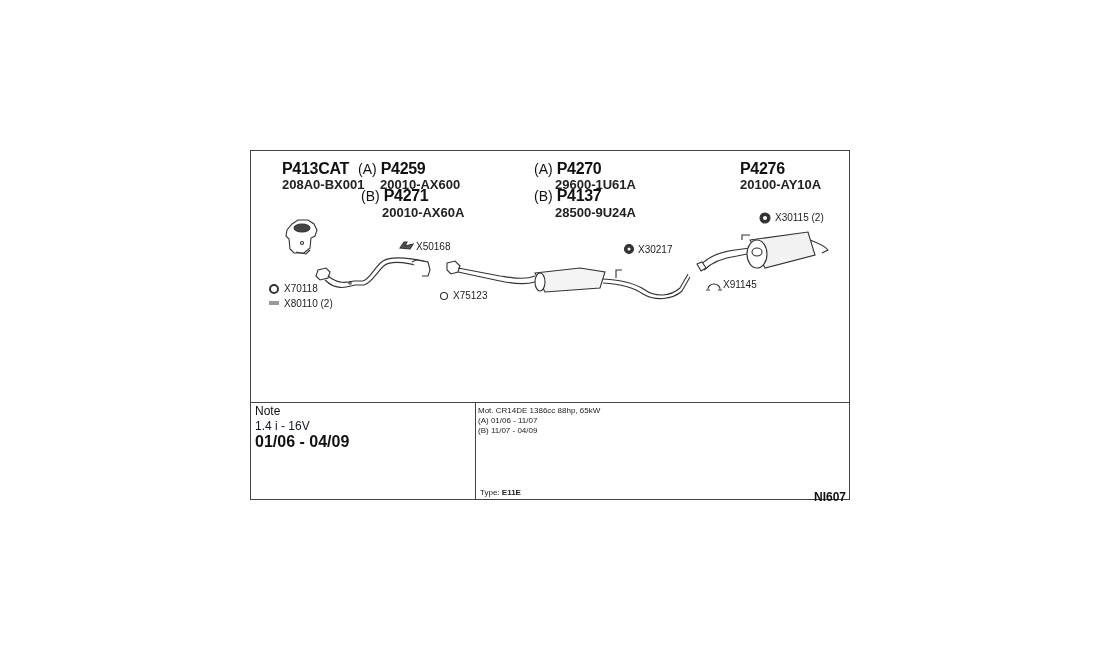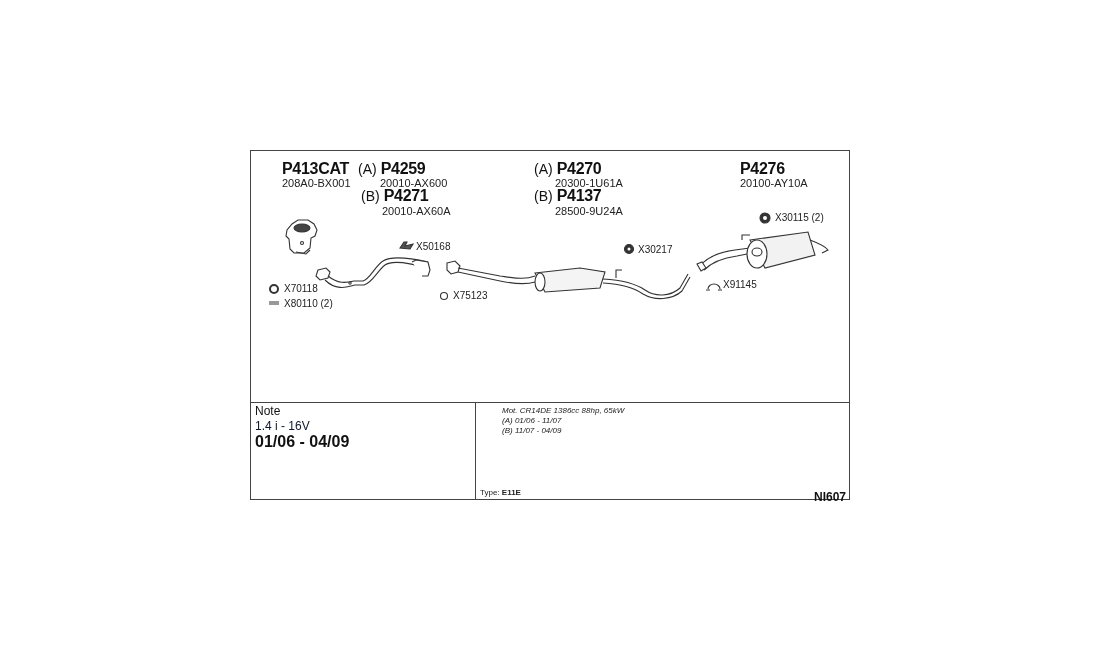--- a/index.html
+++ b/index.html
@@ -3,21 +3,21 @@
 <meta charset="utf-8">
 <style>
   html, body { margin:0; padding:0; background:#ffffff; }
   body { width:1100px; height:650px; position:relative; overflow:hidden; font-family:"Liberation Sans", sans-serif; color:#111; }
   .frame { position:absolute; left:250px; top:150px; width:598px; height:348px; border:1.5px solid #444; box-sizing:content-box; }
   .hdiv { position:absolute; left:250px; top:402px; width:600px; height:0; border-top:1.5px solid #444; }
   .vdiv { position:absolute; left:475px; top:402px; width:0; height:97px; border-left:1.5px solid #444; }
   .abs { position:absolute; white-space:nowrap; }
   .pn { font-weight:bold; font-size:16px; letter-spacing:-0.3px; }
   .var { font-size:14px; font-weight:normal; margin-right:4px; }
-  .oem { font-size:11px; color:#222; }
+  .oem { font-size:13px; color:#222;font-weight:bold; }
   .acc { font-size:10px; color:#222; display:flex; align-items:center; gap:4px; }
   .note-title { font-weight:normal; font-size:12px; }
   .note-line { font-size:12px; color:#0f172a; }
   .note-bold { font-weight:bold; font-size:16px; }
   .spec { font-size:8px; color:#222; line-height:10px; }
   .type { font-size:8px; color:#222; }
   .type b { font-weight:bold;text-align:right; }
   .code { font-weight:bold; font-size:12px; }
   svg.drawing { position:absolute; left:0; top:0; }
 </style>
@@ -96,21 +96,21 @@
 <div class="abs oem" style="left:380px;top:177px;">20010-AX600</div>
 
 <div class="abs" style="left:361px;top:187px;">
   <span class="var">(B)</span><span class="pn">P4271</span>
 </div>
 <div class="abs oem" style="left:382px;top:205px;">20010-AX60A</div>
 
 <div class="abs" style="left:534px;top:160px;">
   <span class="var">(A)</span><span class="pn">P4270</span>
 </div>
-<div class="abs oem" style="left:555px;top:177px;">20300-1U61A</div>
+<div class="abs oem" style="left:555px;top:177px;">29600-1U61A</div>
 
 <div class="abs" style="left:534px;top:187px;">
   <span class="var">(B)</span><span class="pn">P4137</span>
 </div>
 <div class="abs oem" style="left:555px;top:205px;">28500-9U24A</div>
 
 <div class="abs" style="left:740px;top:160px;">
   <div class="pn">P4276</div>
   <div class="oem" style="margin-top:-1px;">20100-AY10A</div>
 </div>
@@ -136,21 +136,21 @@
 <div class="abs acc" style="left:723px;top:279px;">
     <span>X91145</span>
   </div>
 
 <div class="abs" style="left:255px;top:404px;line-height:15px;">
   <div class="note-title">Note</div>
   <div class="note-line">1.4 i - 16V</div>
   <div class="note-bold">01/06 - 04/09</div>
 </div>
 
-<div class="abs" style="left:502px;top:406px;font-style:italic;">
+<div class="abs" style="left:478px;top:406px;">
   <div class="spec">Mot. CR14DE 1386cc 88hp, 65kW</div>
   <div class="spec">(A) 01/06 - 11/07</div>
   <div class="spec">(B) 11/07 - 04/09</div>
 </div>
 <div class="abs type" style="left:480px;top:488px;">
   <span>Type:</span>
   <b>E11E</b>
 </div>
 
 <div class="abs code" style="left:814px;top:482px;margin-top:8px;">NI607</div>

